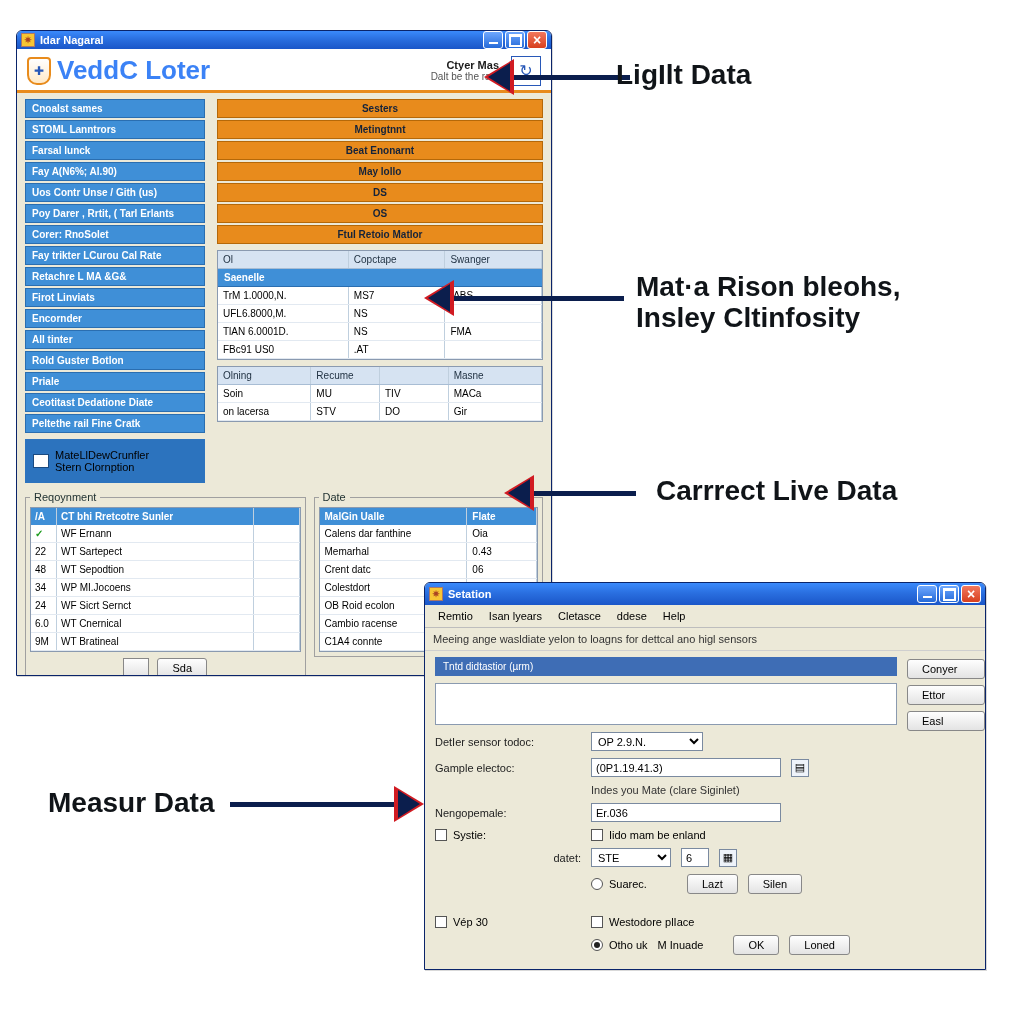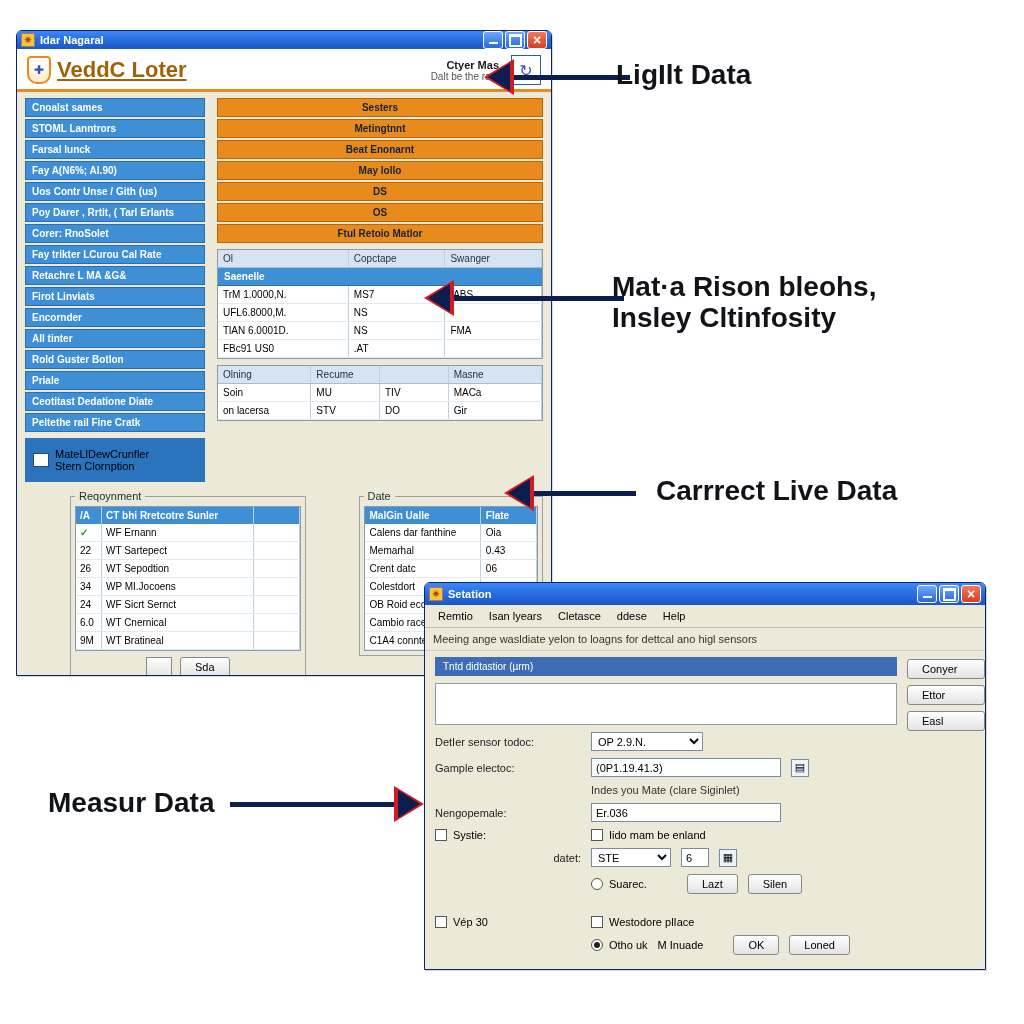--- a/index.html
+++ b/index.html
@@ -51,21 +51,21 @@
   .app-header {
     background:#fff; border-bottom:3px solid #e88b1c;
     padding:6px 10px 4px 10px; display:flex; align-items:center;
   }
   .app-header .logo {
     width:24px;height:28px;border:2px solid #e88b1c;border-radius:4px 4px 10px 10px;
     background:linear-gradient(#fff,#ffe9c7);
     margin-right:6px; position:relative;
   }
   .app-header .logo::after{content:"✚";position:absolute;inset:0;display:flex;align-items:center;justify-content:center;color:#2858b8;font-size:12px;}
-  .app-title{font-size:22px;font-weight:bold;color:#a16207;text-decoration:underline;}
+  .app-title{font-size:26px;font-weight:bold;color:#3b82f6;}
   .app-header .right{margin-left:auto;text-align:right;font-size:11px;color:#1a1a1a;font-weight:bold;}
   .app-header .right .sub{display:block;font-weight:normal;font-size:10px;color:#555;}
   .hdr-iconbox{width:30px;height:30px;border:1px solid #2858b8;margin-left:12px;display:flex;align-items:center;justify-content:center;color:#2858b8;font-size:16px;}
 
   .content { display:flex; flex:1; padding:6px 8px 2px 8px; gap:12px; }
   .left-nav { width:180px; display:flex; flex-direction:column; gap:2px; }
   .nav-item{
     background:#3f8fd7;color:#fff;font-weight:bold;font-size:10px;
     padding:3px 6px; border:1px solid #2a6eb0;
     white-space:nowrap; overflow:hidden;
@@ -83,21 +83,21 @@
   .grid-h{display:flex;background:#d6e3f2;border-bottom:1px solid #a8bdd4;}
   .grid-h>div,.grid-r>div{padding:3px 5px;border-right:1px solid #bfcfde;overflow:hidden;white-space:nowrap;}
   .grid-h>div{font-weight:normal;color:#234;}
   .grid-r{display:flex;border-bottom:1px solid #e2e9f1;}
   .grid .c0{flex:1.4}.grid .c1{flex:1}.grid .c2{flex:1}
   .grid-sample-hdr{background:#3f8fd7;color:#fff;font-weight:bold;padding:3px 6px;border-bottom:1px solid #2a6eb0;}
   .grid2 .c0{flex:1}.grid2 .c1{flex:.7}.grid2 .c2{flex:.7}.grid2 .c3{flex:1}
 
   .bottom-row{display:flex;gap:8px;padding:6px 8px 8px 8px;}
   .panel{flex:1;}
-  .panel fieldset{border:1px solid #a0a0a0;padding:4px;margin-left:45px;}
+  .panel fieldset{border:1px solid #a0a0a0;padding:4px;}
   .panel legend{font-size:11px;color:#233;padding:0 4px;}
   .reqy-grid{border:1px solid #8a9ab0;background:#fff;font-size:10px;}
   .reqy-grid .hdr{display:flex;background:#3f8fd7;color:#fff;font-weight:bold;}
   .reqy-grid .hdr>div,.reqy-grid .rr>div{padding:3px 4px;border-right:1px solid #bfcfde;white-space:nowrap;overflow:hidden;}
   .reqy-grid .rr{display:flex;border-bottom:1px solid #e2e9f1;}
   .reqy-grid .k0{width:26px}.reqy-grid .k1{flex:1}.reqy-grid .k2{width:46px}
   .check{color:#1a9a1a;font-weight:bold;}
   .btnrow{display:flex;gap:8px;justify-content:center;margin-top:6px;}
   .btn{background:linear-gradient(#fefefe,#e3e3e3);border:1px solid #888;border-radius:3px;padding:3px 14px;font-size:11px;}
   .sqbtn{width:26px;height:20px;background:linear-gradient(#fefefe,#e3e3e3);border:1px solid #888;}
@@ -270,21 +270,21 @@
               <div class="k0 check">✓</div>
               <div class="k1">WF Ernann</div>
               <div class="k2"></div>
             </div>
           <div class="rr">
               <div class="k0">22</div>
               <div class="k1">WT Sartepect</div>
               <div class="k2"></div>
             </div>
           <div class="rr">
-              <div class="k0">26</div>
+              <div class="k0">48</div>
               <div class="k1">WT Sepodtion</div>
               <div class="k2"></div>
             </div>
           <div class="rr">
               <div class="k0">34</div>
               <div class="k1">WP MI.Jocoens</div>
               <div class="k2"></div>
             </div>
           <div class="rr">
               <div class="k0">24</div>
@@ -461,21 +461,21 @@
 <div class="arrow left" style="left:510px;top:77px;width:120px">
     <div class="line"></div>
     <div class="head"></div>
   </div>
 <div class="callout" style="left:616px;top:60px">LigIlt Data</div>
 
 <div class="arrow left" style="left:450px;top:298px;width:174px">
     <div class="line"></div>
     <div class="head"></div>
   </div>
-<div class="callout" style="left:612px;top:272px;white-space:pre-line">Mat·a Rison bleohs,
+<div class="callout" style="left:636px;top:272px;white-space:pre-line">Mat·a Rison bleohs,
 Insley Cltinfosity</div>
 
 <div class="arrow left" style="left:530px;top:493px;width:106px">
     <div class="line"></div>
     <div class="head"></div>
   </div>
 <div class="callout" style="left:656px;top:476px">Carrrect Live Data</div>
 
 <div class="arrow right" style="left:230px;top:804px;width:168px">
     <div class="line"></div>

